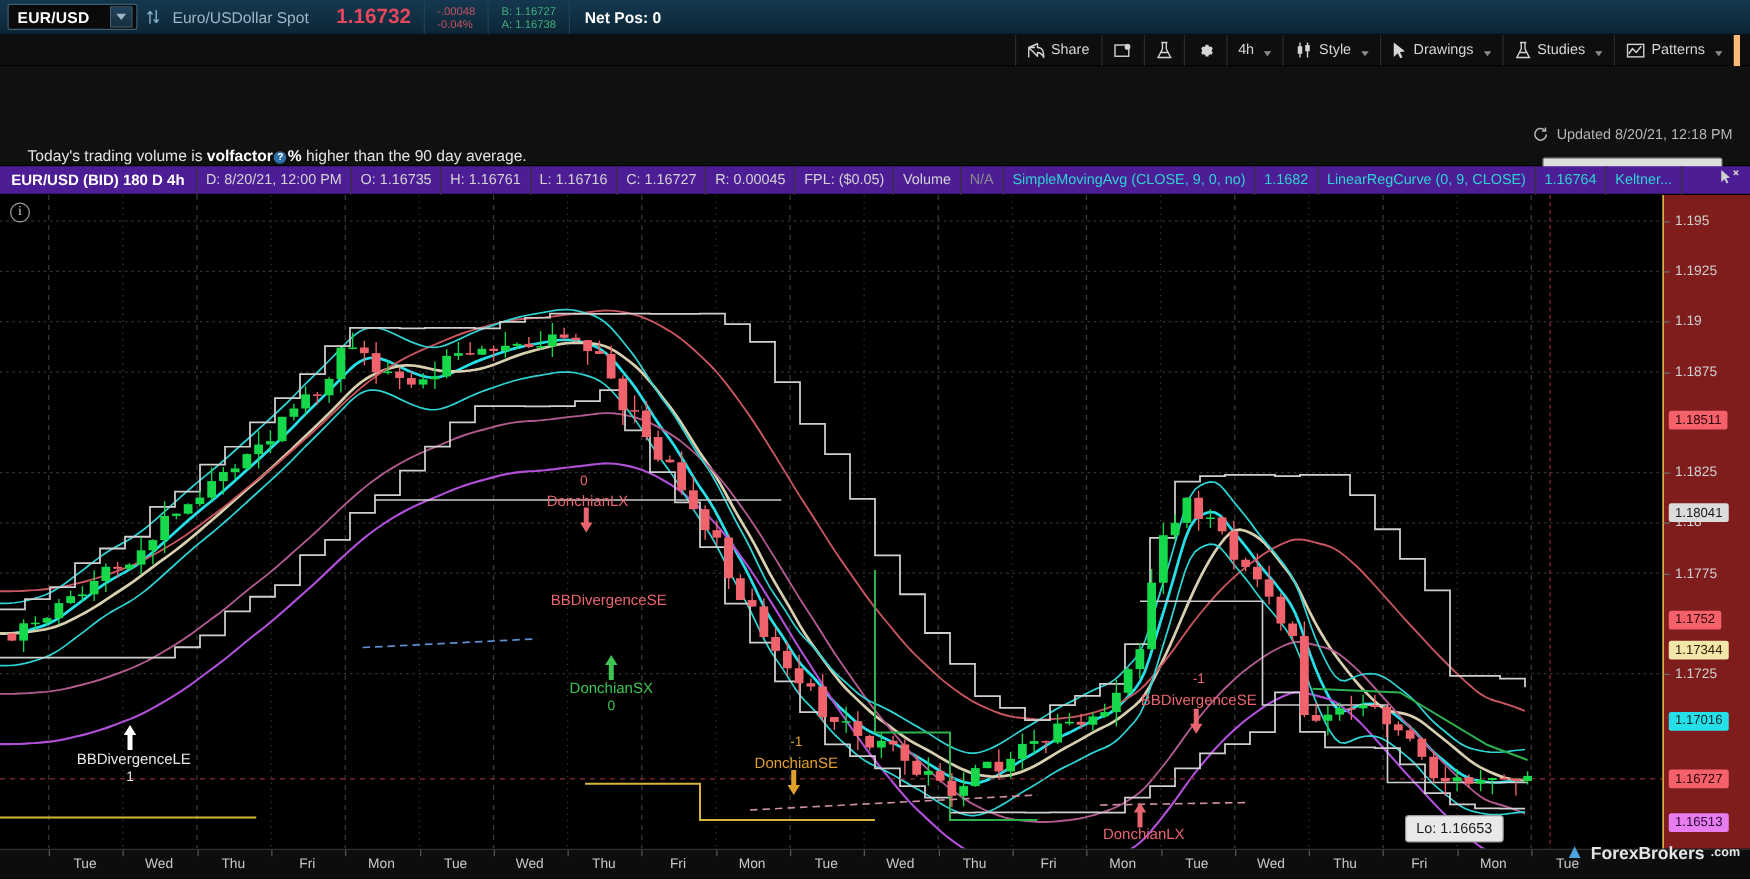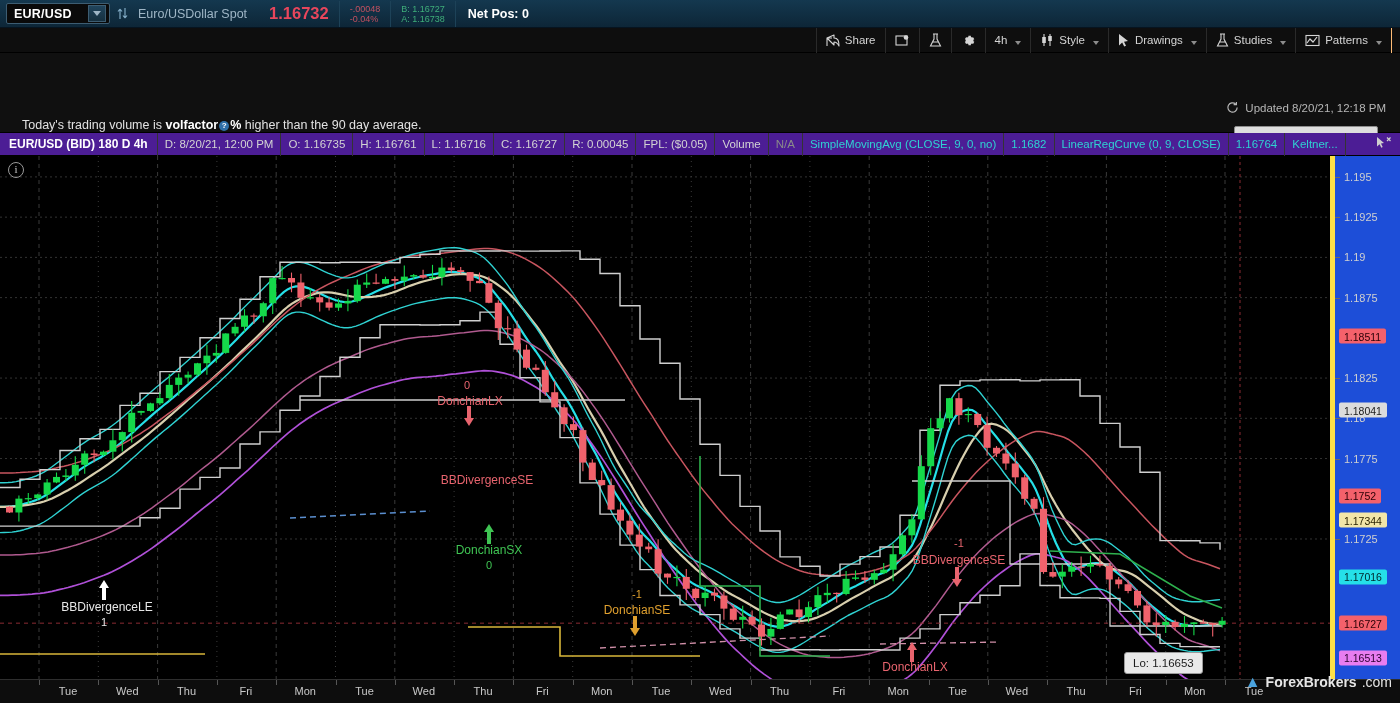--- a/index.html
+++ b/index.html
@@ -40,21 +40,21 @@
   .netpos { font-size:12.5px; font-weight:bold; color:#ffffff; padding:0 12px; }
 
   
   .toolbar {
     position:absolute; left:0; top:28px; width:1400px; height:25px;
     background:#0e0e0e; border-bottom:1px solid #000;
     display:flex; align-items:center; justify-content:flex-end; padding-right:8px;
   }
   .tbtn { display:flex; align-items:center; gap:5px; height:25px; padding:0 9px;
     font-size:11.5px; color:#d5d5d5; border-left:1px solid #2a2a2a; }
-  .tbtn:last-child { border-right:1px solid #fdba74; }
+  .tbtn:last-child { border-right:5px solid #fdba74; }
   .tbtn .ic { display:inline-flex; }
   .dcaret { border-left:3px solid transparent; border-right:3px solid transparent;
     border-top:4px solid #8d8d8d; margin-left:3px; margin-top:6px; }
 
   
   .banner {
     position:absolute; left:0; top:53px; width:1400px; height:80px;
     background:#101010; border-bottom:1px solid #000;
   }
   .banner-text { position:absolute; left:22px; top:62px; font-size:12.5px; line-height:20px; color:#e2e2e2; }
@@ -79,42 +79,42 @@
   }
   .ib { padding:0 7px; height:23px; display:flex; align-items:center;
         border-right:1px solid #343434; white-space:nowrap; }
   .ib.title { font-weight:bold; color:#ffffff; font-size:12px; padding:0 9px; }
   .ib.teal { color:#2fd2d2; }
   .ib.dim { color:#8a8a8a; }
   .cursor-ic { margin-left:auto; padding:0 8px; color:#cfcfcf; }
 
   
   .chart-pane { position:absolute; left:0; top:156px; width:1330px; height:523px; background:#000; overflow:hidden; }
-  .price-axis { position:absolute; left:1330px; top:156px; width:70px; height:523px; background:#1d4ed8;
-                border-left:5px solid #fde047; }
+  .price-axis { position:absolute; left:1330px; top:156px; width:70px; height:523px; background:#7f1d1d;
+                border-left:1px solid #fde047; }
   .time-axis { position:absolute; left:0; top:679px; width:1400px; height:24px; background:#0d0d0d;
                border-top:1px solid #2e2e2e; }
   .axis-tick { position:absolute; font-size:11px; color:#cfcfcf; left:9px; transform:translateY(-50%); white-space:nowrap; }
   .axis-tick .dash { position:absolute; left:-9px; top:50%; width:5px; height:1px; background:#6a6a6a; }
   .pbadge { position:absolute; left:4px; transform:translateY(-50%); font-size:10.5px;
             padding:1.5px 5px; border-radius:2px; font-weight:normal; white-space:nowrap; }
   .tlabel { position:absolute; top:5px; font-size:11px; color:#c9c9c9; transform:translateX(-50%); }
   .tsep { position:absolute; top:0; width:1px; height:5px; background:#555; }
 
   .info-circle { position:absolute; left:8px; top:162px; width:16px; height:16px;
                  border:1.5px solid #9a9a9a; border-radius:50%; color:#c8c8c8;
                  font-size:11px; line-height:13px; text-align:center; font-family:"Liberation Serif",serif; }
 
   .annot { position:absolute; font-size:12px; white-space:nowrap; }
   .tooltip-lo { position:absolute; background:#e9e9e9; color:#1b1b1b; font-size:11.5px;
                 padding:4px 8px; border-radius:3px; border:1px solid #9b9b9b; }
   .watermark { position:absolute; right:8px; bottom:12px; display:flex; align-items:center; gap:5px;
                font-size:14px; color:#e6e6e6; font-weight:bold; }
   .watermark .dot { color:#4aa3df; font-size:16px; }
-  .watermark small { font-size:14px; font-weight:normal; }
+  .watermark small { font-size:10px; font-weight:bold; }
 </style>
 </head>
 <body>
 
 <div id="app">
 
   <div class="topbar">
     <div class="symbol-box">
       <span class="sym">EUR/USD</span>
       <span class="caret-btn">

